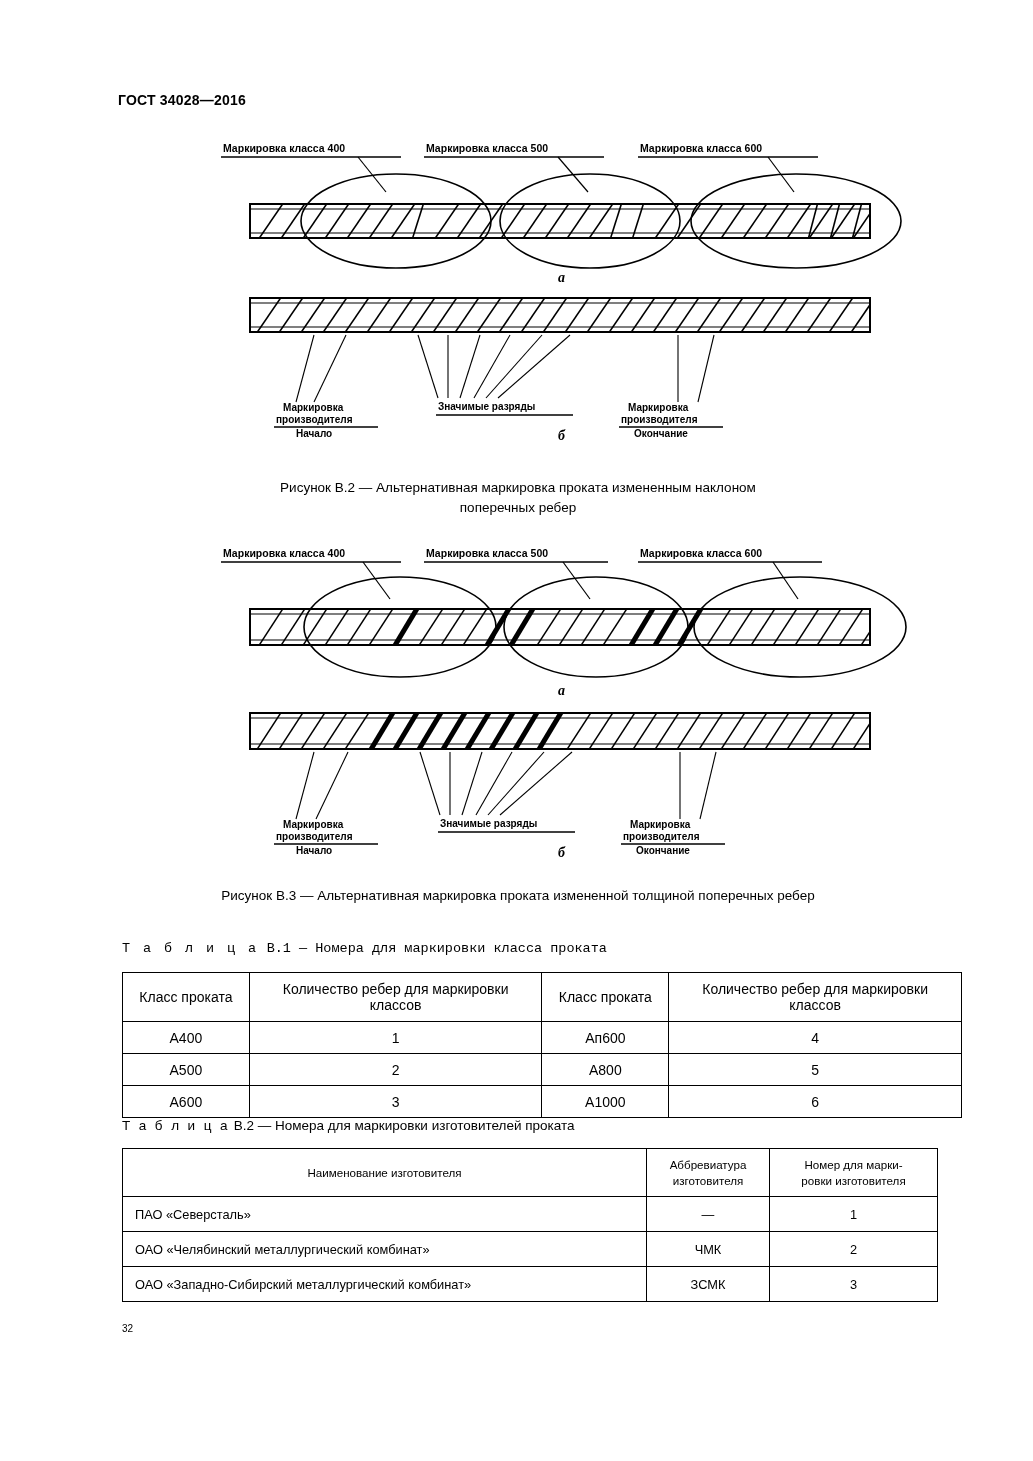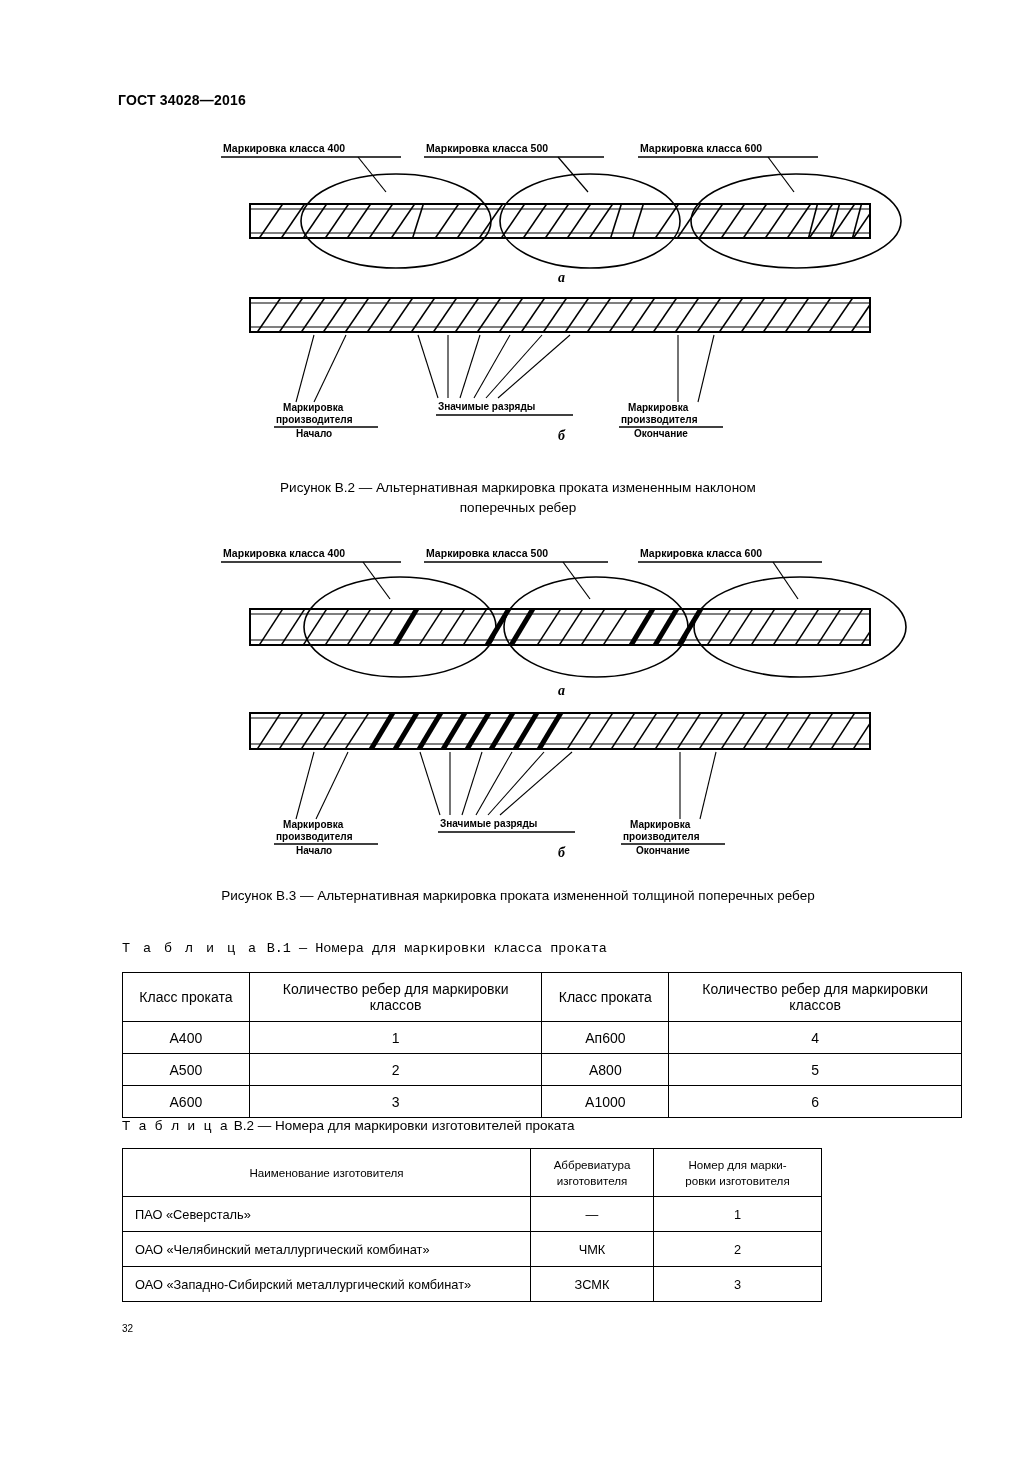--- a/index.html
+++ b/index.html
@@ -87,21 +87,21 @@
     width: 840px;
   }
   #table-b1 th { font-size: 14px; padding: 8px 6px; }
   #table-b1 td { height: 19px; font-size: 14px; }
   #table-b1 .c-class { width: 120px; }
   #table-b1 .c-ribs { width: 300px; }
 
   #table-b2 {
     left: 122px;
     top: 1148px;
-    width: 700px;
+    width: 816px;
   }
   #table-b2 th { font-size: 11.6px; line-height: 1.35; padding: 8px 6px; }
   #table-b2 td { height: 22px; font-size: 12.8px; }
   #table-b2 td.name { text-align: left; padding-left: 12px; }
   #table-b2 .c-abbr { width: 110px; }
   #table-b2 .c-num { width: 155px; }
 </style>
 </head>
 <body>
 

